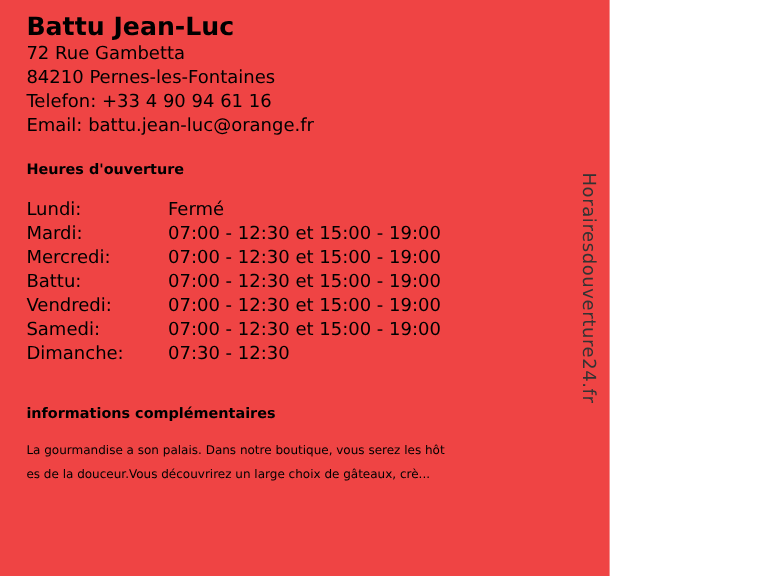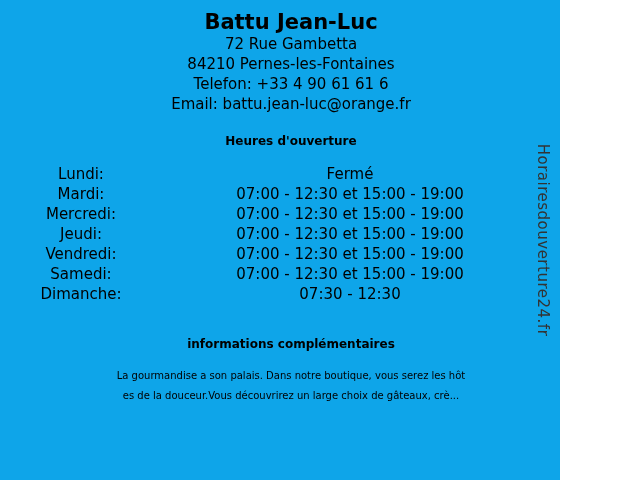--- a/index.html
+++ b/index.html
@@ -2,27 +2,26 @@
 <html><head>
 <meta charset="utf-8">
 <style>
   html, body {
     margin: 0;
     padding: 0;
     background: #ffffff;
   }
   .page {
     position: relative;
-    width: 560px;
+    width: 508px;
     height: 480px;
-    background: #0ea5e9;
+    background: #ef4444;
     font-family: "DejaVu Sans", "Liberation Sans", sans-serif;
     color: #000000;
     overflow: hidden;
-    text-align: center;
   }
   .content {
     padding: 10px 0 0 22px;
   }
   .biz-title {
     margin: 0;
     font-size: 21px;
     line-height: 24px;
     font-weight: bold;
   }
@@ -79,41 +78,41 @@
 <body>
 
 <div class="page">
   <div class="content">
 
     <h1 class="biz-title">Battu Jean-Luc</h1>
 
     <div class="contact-block">
       <div class="contact-line">72 Rue Gambetta</div>
       <div class="contact-line">84210 Pernes-les-Fontaines</div>
-      <div class="contact-line">Telefon: +33 4 90 61 61 6</div>
+      <div class="contact-line">Telefon: +33 4 90 94 61 16</div>
       <div class="contact-line">Email: battu.jean-luc@orange.fr</div>
     </div>
 
     <h2 class="section-heading hours-heading">Heures d'ouverture</h2>
 
     <div class="hours-table">
       <div class="hours-row">
         <span>Lundi:</span>
         <span>Fermé</span>
       </div>
       <div class="hours-row">
         <span>Mardi:</span>
         <span>07:00 - 12:30 et 15:00 - 19:00</span>
       </div>
       <div class="hours-row">
         <span>Mercredi:</span>
         <span>07:00 - 12:30 et 15:00 - 19:00</span>
       </div>
       <div class="hours-row">
-        <span>Jeudi:</span>
+        <span>Battu:</span>
         <span>07:00 - 12:30 et 15:00 - 19:00</span>
       </div>
       <div class="hours-row">
         <span>Vendredi:</span>
         <span>07:00 - 12:30 et 15:00 - 19:00</span>
       </div>
       <div class="hours-row">
         <span>Samedi:</span>
         <span>07:00 - 12:30 et 15:00 - 19:00</span>
       </div>

